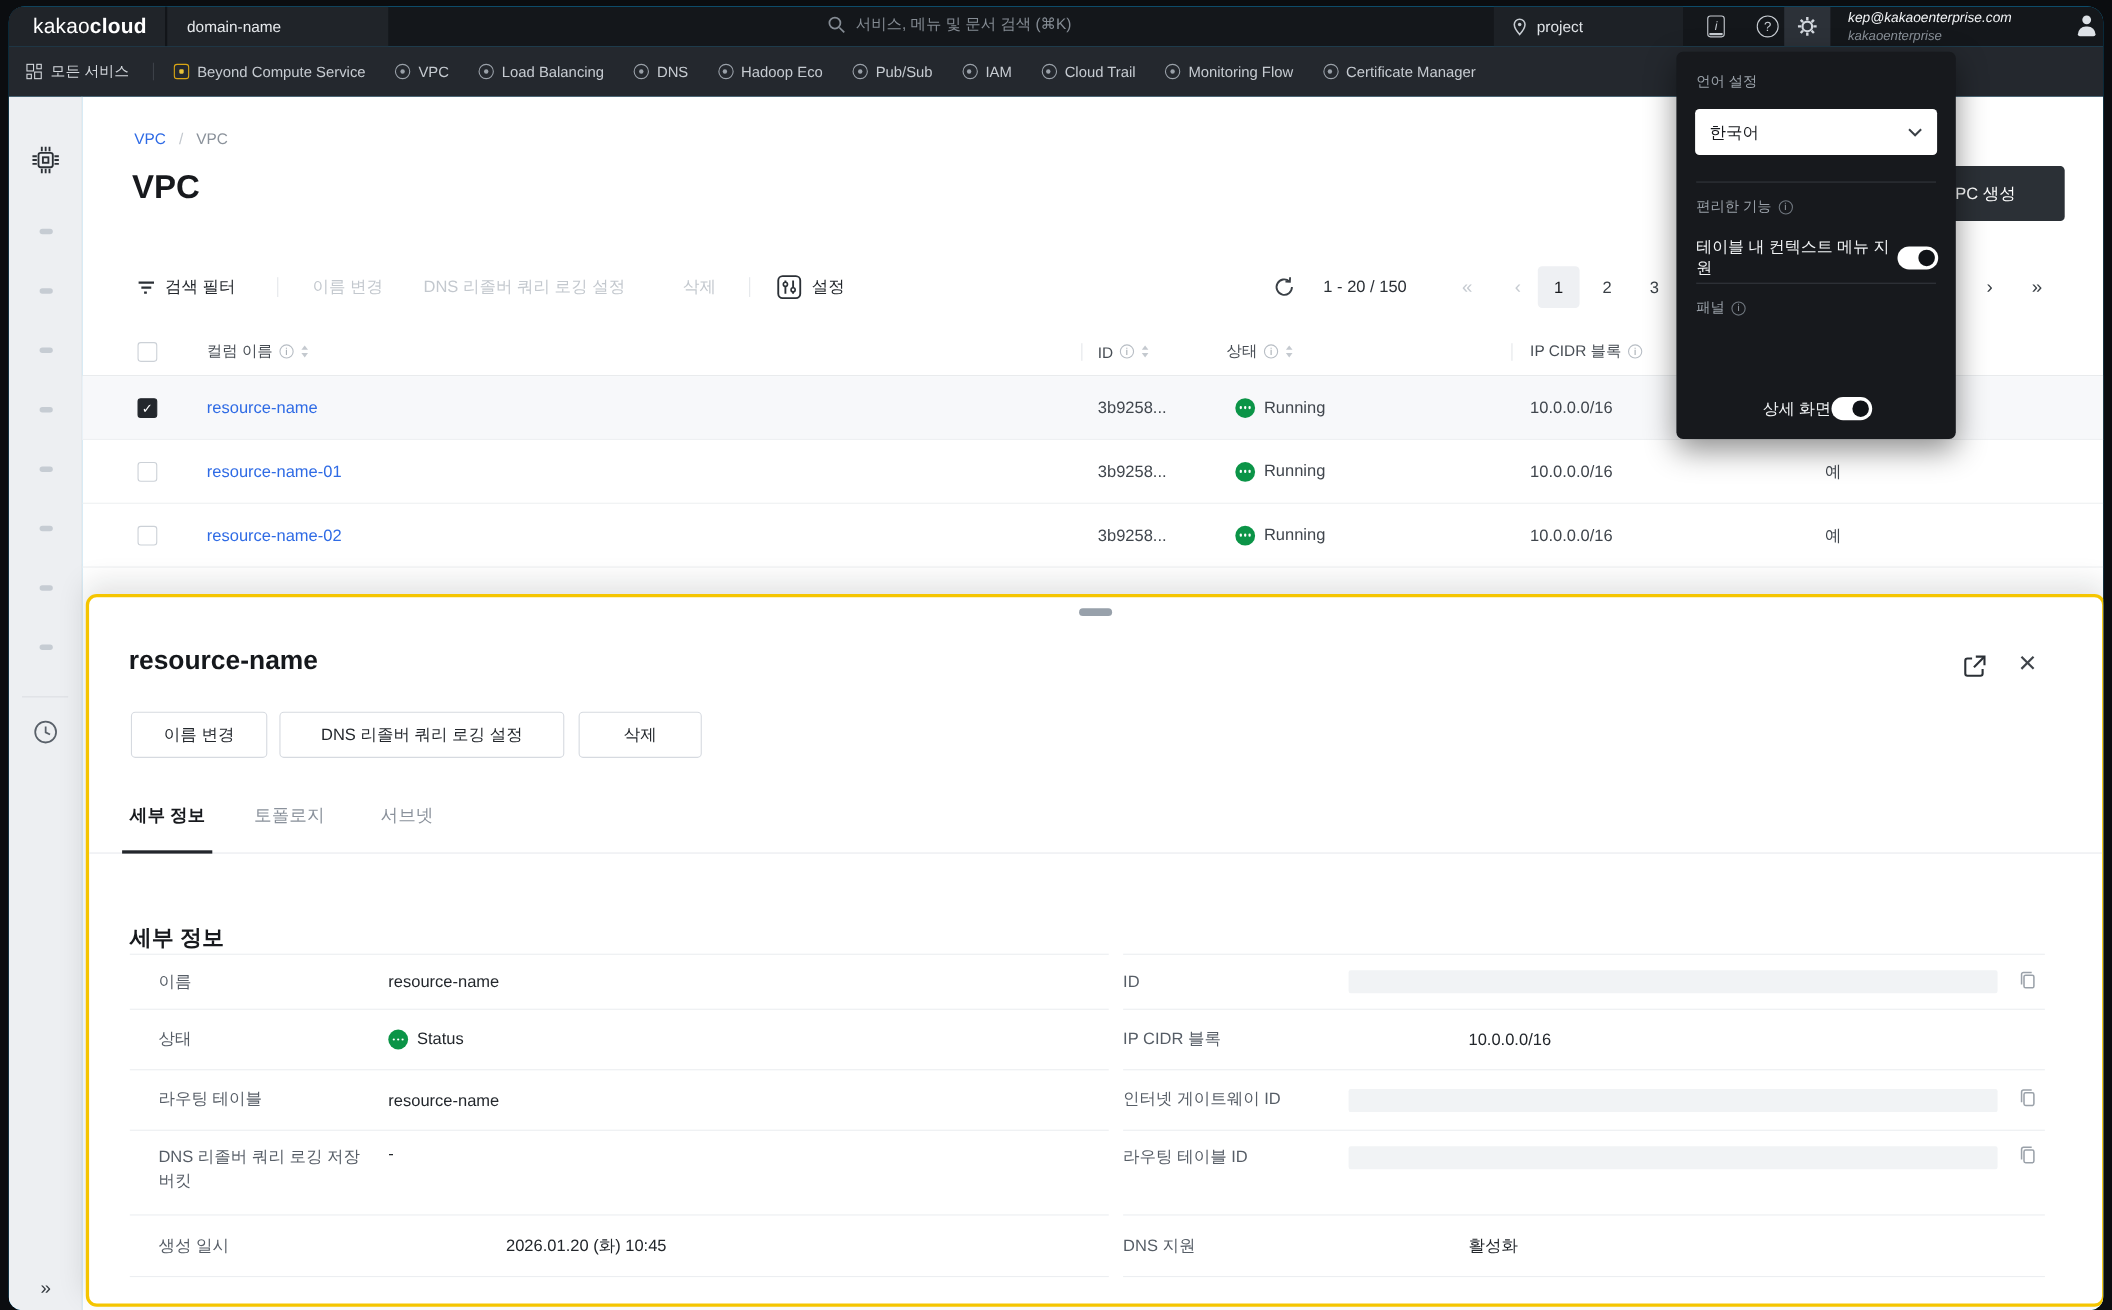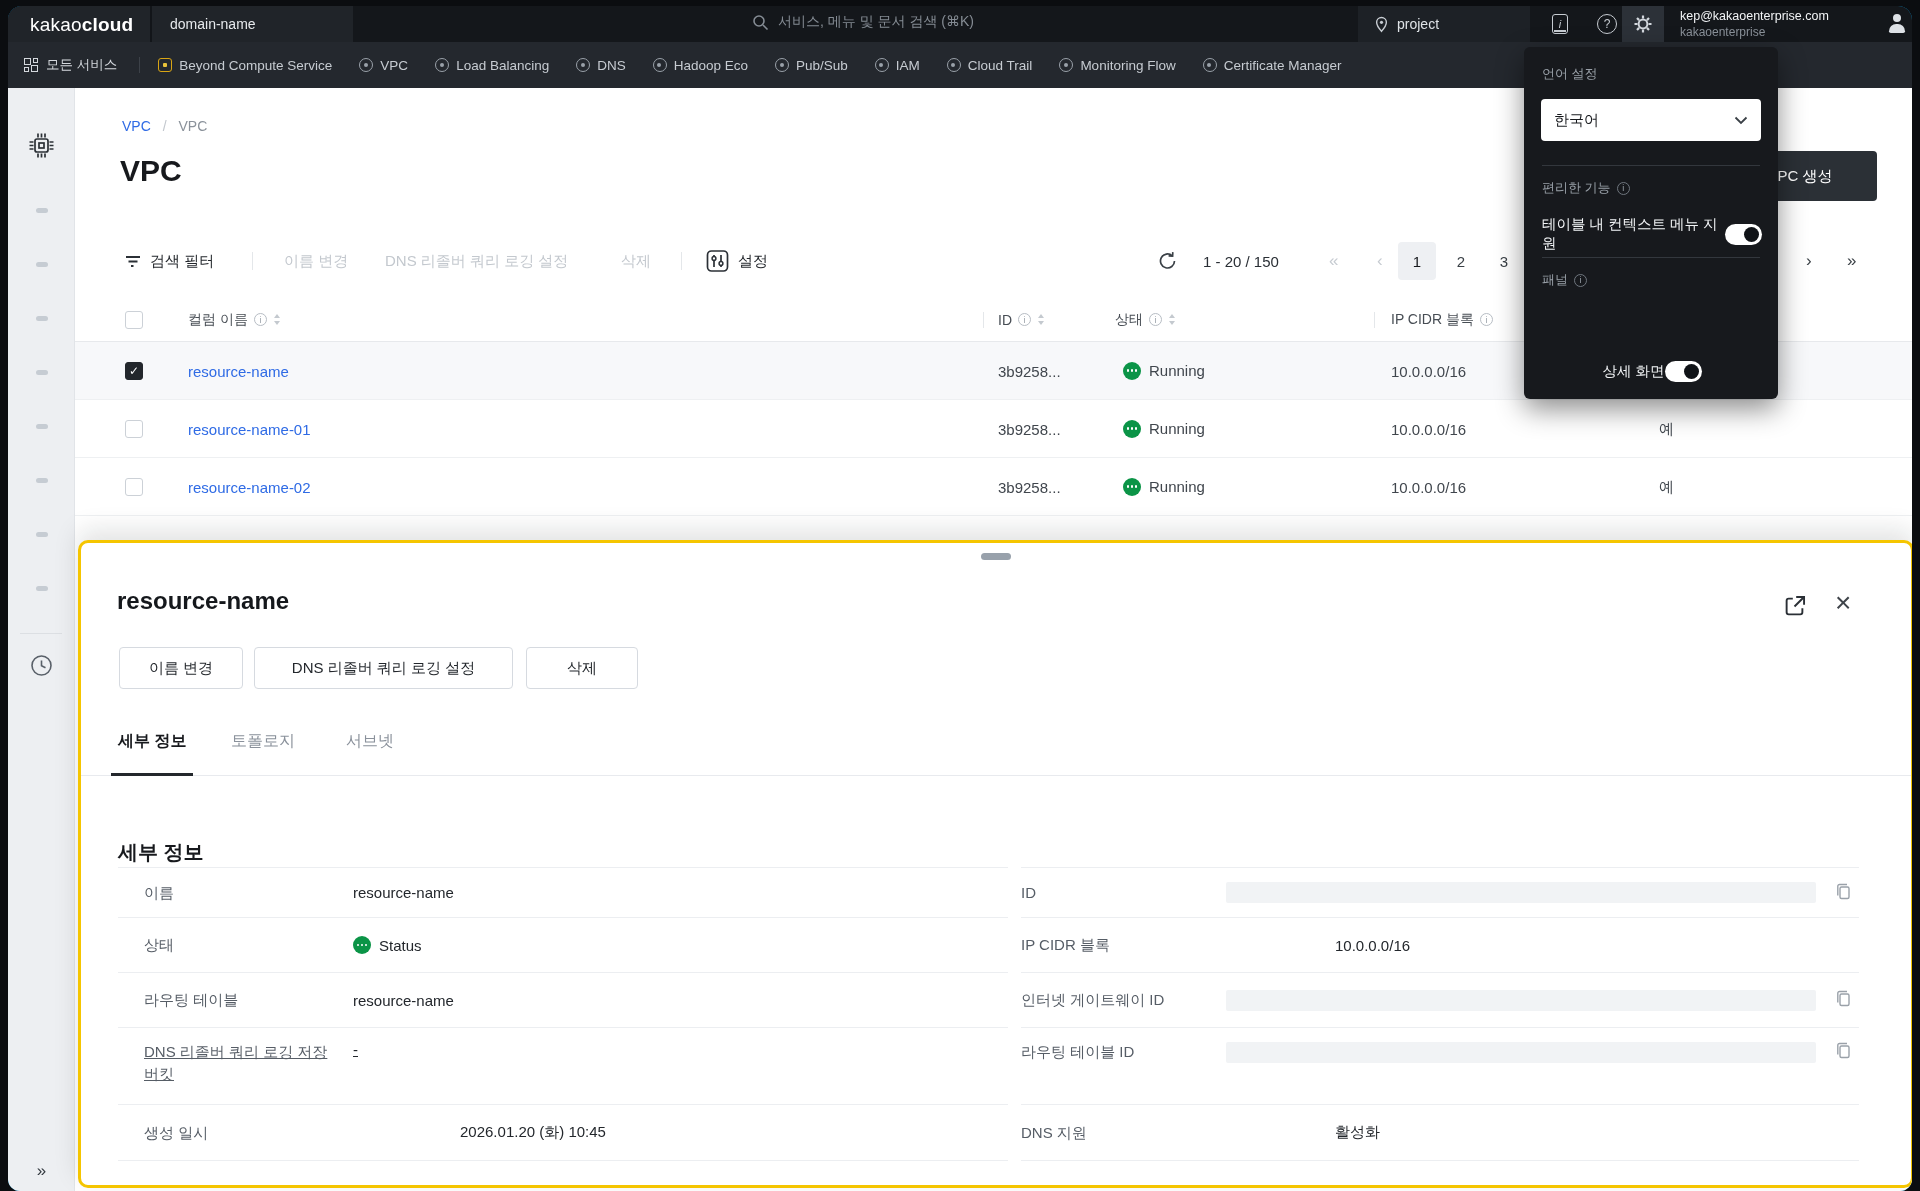--- a/index.html
+++ b/index.html
@@ -19,21 +19,21 @@
   .search { position:absolute; left:744px; top:7px; display:flex; align-items:center; gap:9px; color:#858c94; font-size:14px; }
   .proj { position:absolute; left:1350px; top:0; width:172px; height:36px; background:#1d2126;
           display:flex; align-items:center; gap:8px; padding-left:16px; color:#dfe3e7; font-size:14px; }
   .round-ic { width:20px; height:20px; border:1.6px solid #c7ccd2; border-radius:50%; color:#c7ccd2;
               display:flex; align-items:center; justify-content:center; font-size:12px; }
   .doc-ic { width:16px; height:20px; border:1.6px solid #c7ccd2; border-radius:3px; color:#c7ccd2; position:relative;
             display:flex; align-items:center; justify-content:center; font-size:11px; font-style:italic; }
   .doc-ic::after{ content:""; position:absolute; left:1px; right:1px; bottom:1px; height:2px; background:#c7ccd2;}
   .gearbox { position:absolute; left:1614px; top:0; width:42px; height:36px; background:#2c3138;
              display:flex; align-items:center; justify-content:center; }
-  .user { position:absolute; left:1672px; top:3px; line-height:1.2; }
+  .user { position:absolute; left:1672px; top:3px; line-height:1.2;font-style:italic; }
   .user .em { color:#f2f4f6; font-size:12.5px; }
   .user .org { color:#8a9199; font-size:12px; margin-top:1px; }
   .person { position:absolute; left:1878px; top:7px; width:22px; height:22px; }
   .person::before { content:""; position:absolute; left:7px; top:1px; width:8px; height:8px; border-radius:50%; background:#dde1e6; }
   .person::after { content:""; position:absolute; left:3px; top:11px; width:16px; height:9px; border-radius:8px 8px 2px 2px; background:#dde1e6; }
 
   
   .svcbar { position:absolute; left:0; right:0; top:36px; height:46px; background:#24282e;
             display:flex; align-items:center; color:#c6cbd1; font-size:13.5px; }
   .svcbar .allsvc { display:flex; align-items:center; gap:8px; margin-left:16px; color:#d4d8dd; }
@@ -81,21 +81,21 @@
   .thead > *, .trow > * { position:absolute; top:50%; transform:translateY(-50%); }
   .hcell { display:flex; align-items:center; gap:6px; white-space:nowrap; }
   .col-div { width:1px; height:16px; background:#e4e7ea; }
   .trow { position:absolute; left:0; right:0; height:58px; border-bottom:1px solid #eef0f2; font-size:15px; color:#40464d; }
   .trow.sel { background:#f7f8fa; }
   .cb { width:18px; height:18px; border:1.5px solid #ccd1d7; border-radius:3px; background:#fff; }
   .cb.on { background:#23272c; border-color:#23272c; color:#fff; display:flex; align-items:center; justify-content:center; font-size:12px; }
   .rlink { color:#2f6be5; cursor:pointer; }
   .sdot { width:18px; height:18px; border-radius:50%; background:#0b9447; display:inline-flex; align-items:center; justify-content:center; gap:1.5px; flex:0 0 auto;}
   .sdot i { width:2.6px; height:2.6px; border-radius:50%; background:#fff; }
-  .stat { display:flex; align-items:center; gap:8px; }
+  .stat { display:flex; align-items:flex-start; gap:8px; }
   .info-ic { width:13px; height:13px; border:1.1px solid #b7bdc4; border-radius:50%; color:#9aa1a8; font-size:9px;
              display:inline-flex; align-items:center; justify-content:center; font-style:normal; }
 
   
   .panel { position:absolute; left:70px; top:534px; width:1836px; height:648px; background:#fff;
            border:3px solid #F5C500; border-radius:10px; box-shadow:0 -10px 26px rgba(20,23,26,.12); z-index:30; }
   .handle { position:absolute; left:50%; top:10px; transform:translateX(-50%); width:30px; height:7px; border-radius:3.5px; background:#98a1ab; }
   .dtitle { position:absolute; left:36px; top:44px; font-size:24px; font-weight:700; color:#15181c; }
   .picon { position:absolute; top:50px; cursor:pointer; }
   .dbtn { position:absolute; top:104px; height:42px; background:#fff; border:1px solid #d6dae0; border-radius:4px;
@@ -109,21 +109,21 @@
   .fl { position:absolute; left:37px; width:890px; height:100%; border-top:1px solid #eceef1; display:flex; align-items:center; }
   .fr { position:absolute; left:940px; width:838px; height:100%; border-top:1px solid #eceef1; display:flex; align-items:center; }
   .flabel { position:absolute; left:26px; width:195px; font-size:15px; color:#565d66; line-height:1.45; }
   .fr .flabel { left:0; }
   .fval { position:absolute; left:235px; font-size:15px; color:#23272c; }
   .fr .fval { left:314px; }
   .fbar { position:absolute; left:205px; width:590px; height:21px; background:#f1f3f5; border-radius:2px; }
   .copy { position:absolute; left:813px; top:50%; transform:translateY(-50%); cursor:pointer; }
   .top-al .fl, .top-al .fr { align-items:flex-start; }
   .top-al .flabel, .top-al .fval, .top-al .fbar { margin-top:0; }
-  .top-al .fl .flabel, .top-al .fl .fval { position:absolute; top:13px;text-decoration:underline; }
+  .top-al .fl .flabel, .top-al .fl .fval { position:absolute; top:13px; }
   .top-al .fr .flabel { position:absolute; top:13px; }
   .top-al .fr .fbar { position:absolute; top:14px; }
   .top-al .copy { top:24px; }
 
   
   .dd { position:absolute; left:1516px; top:41px; width:254px; height:352px; background:#17191d; border-radius:6px;
         box-shadow:0 10px 28px rgba(0,0,0,.45); z-index:60; color:#e9ebee; }
   .dd .sml { position:absolute; left:18px; font-size:13px; color:#9aa1a9; display:flex; align-items:center; gap:6px; }
   .dd .sel { position:absolute; left:17px; top:52px; width:220px; height:42px; background:#fff; border-radius:4px;
              display:flex; align-items:center; justify-content:space-between; padding:0 13px; color:#17191d; font-size:15px; cursor:pointer; }

